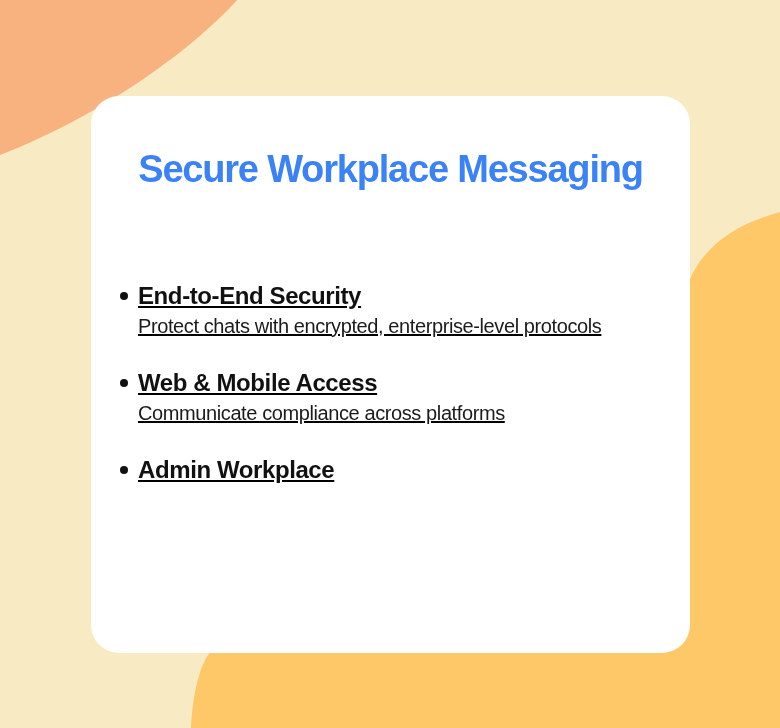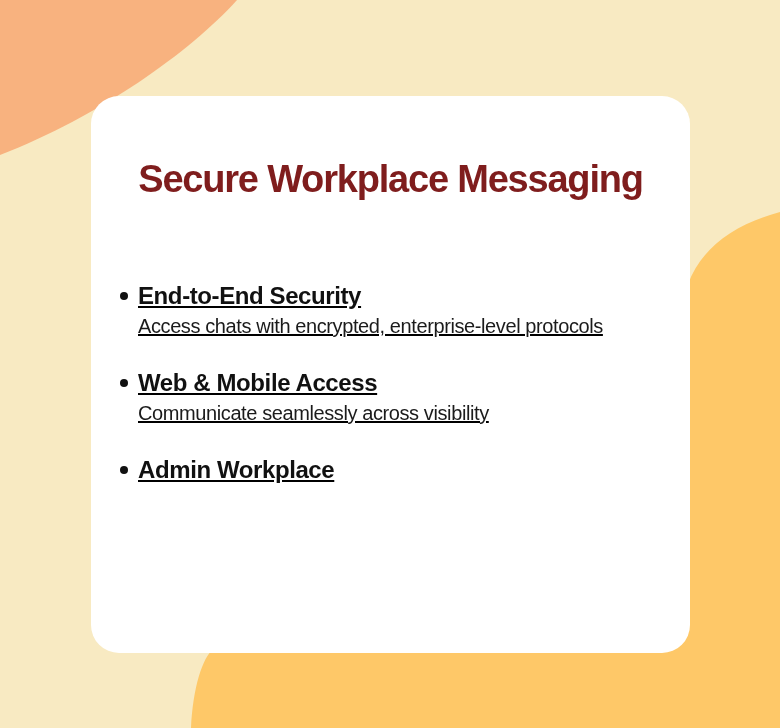--- a/index.html
+++ b/index.html
@@ -26,27 +26,27 @@
     width: 599px;
     height: 557px;
     background: #ffffff;
     border-radius: 28px;
   }
   .card-title {
     position: absolute;
     top: 50px;
     left: 0;
     right: 0;
-    margin: 10px;
+    margin: 0;
     text-align: center;
     font-size: 38px;
     line-height: 46px;
     font-weight: 700;
     letter-spacing: -1.2px;
-    color: #7f1d1d;
+    color: #3b82f6;
   }
   .feature-list {
     position: absolute;
     left: 29px;
     top: 185px;
     right: 24px;
     margin: 0;
     padding: 0;
     list-style: none;
     text-decoration: underline;
@@ -92,29 +92,29 @@
   <div class="card">
 
     <h1 class="card-title">Secure Workplace Messaging</h1>
 
     <ul class="feature-list">
 
       <li class="feature-item">
         <span class="bullet-dot"></span>
         <div class="feature-texts">
           <div class="feature-heading">End-to-End Security</div>
-          <div class="feature-description">Access chats with encrypted, enterprise-level protocols</div>
+          <div class="feature-description">Protect chats with encrypted, enterprise-level protocols</div>
         </div>
       </li>
 
       <li class="feature-item">
         <span class="bullet-dot"></span>
         <div class="feature-texts">
           <div class="feature-heading">Web &amp; Mobile Access</div>
-          <div class="feature-description">Communicate seamlessly across visibility</div>
+          <div class="feature-description">Communicate compliance across platforms</div>
         </div>
       </li>
 
       <li class="feature-item">
         <span class="bullet-dot"></span>
         <div class="feature-texts">
           <div class="feature-heading">Admin Workplace</div>
         </div>
       </li>
 

